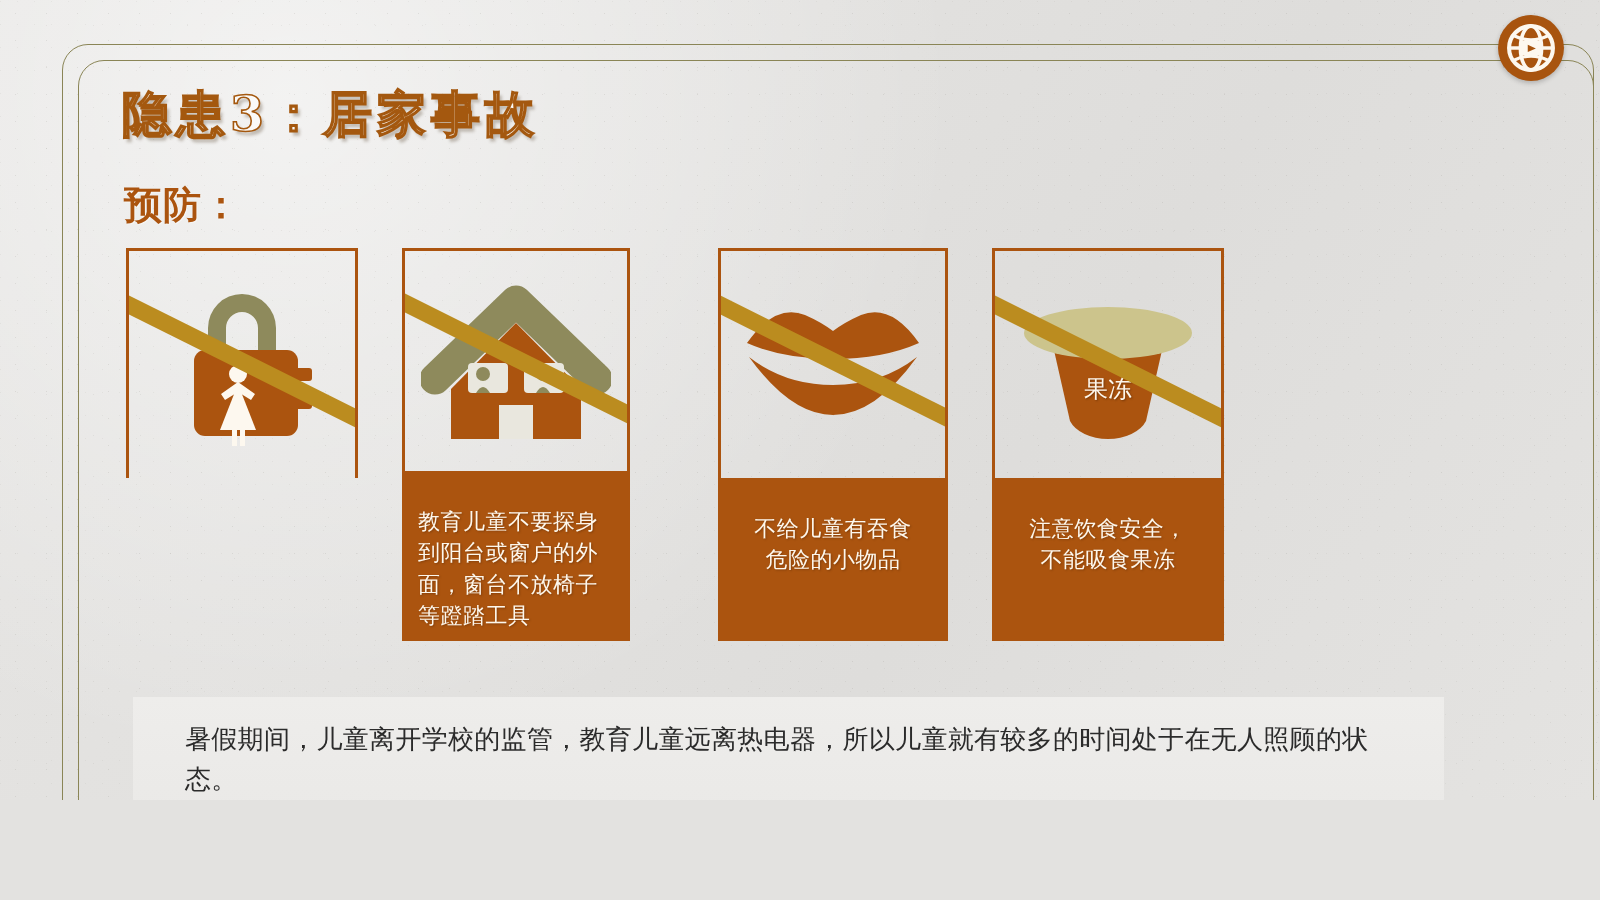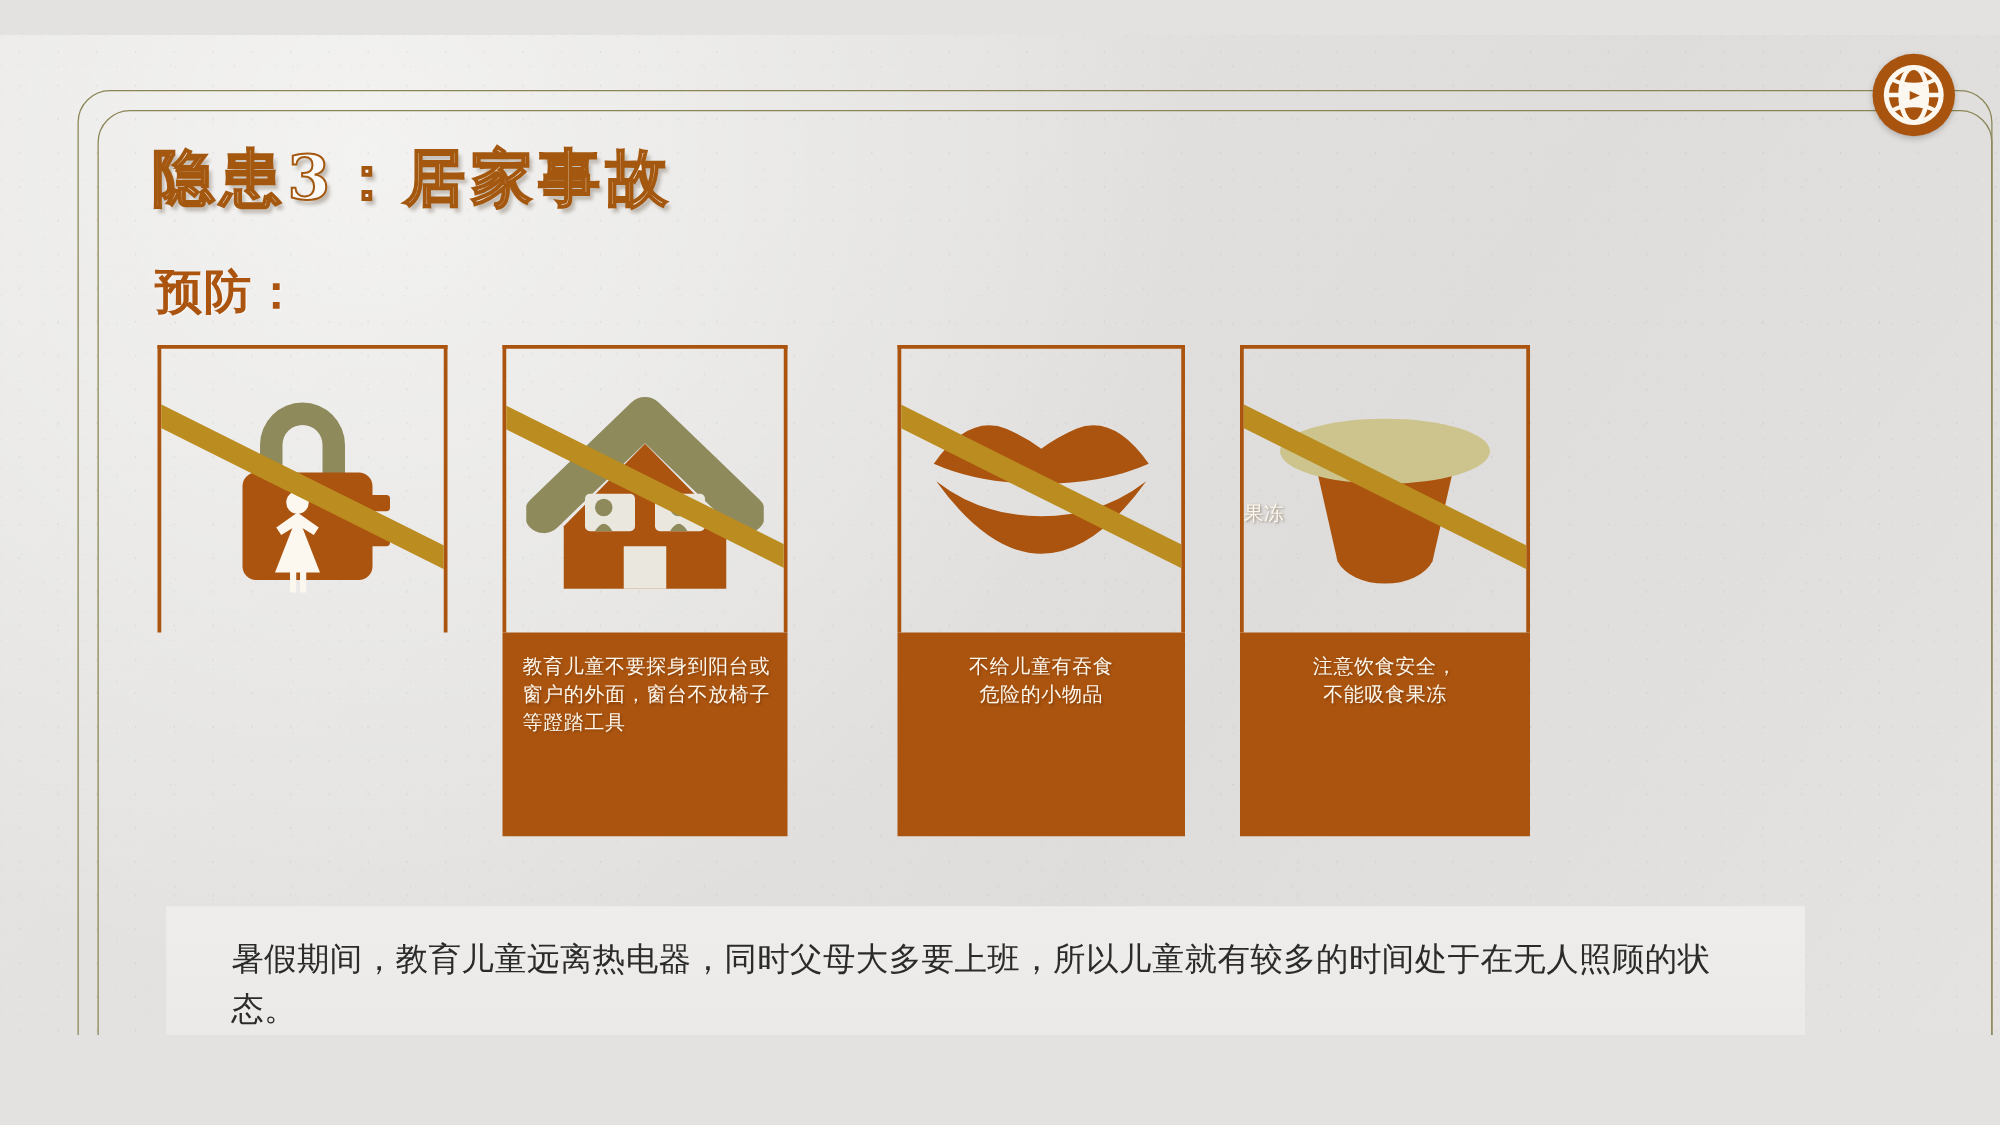--- a/index.html
+++ b/index.html
@@ -14,21 +14,20 @@
     background: #e3e2e0;
   }
   #slide {
     position: relative;
     width: 1600px;
     height: 800px;
     background:
       radial-gradient(circle at 18% 12%, rgba(255,255,255,0.55) 0%, rgba(255,255,255,0) 45%),
       linear-gradient(125deg, #e6e5e3 0%, #e2e1df 38%, #dedddb 62%, #e4e3e1 100%);
     overflow: hidden;
-    margin-top: 28px;
   }
   
   #noise {
     position: absolute;
     inset: 0;
     pointer-events: none;
     opacity: 0.5;
     background-image:
       radial-gradient(rgba(120,115,105,0.30) 0.6px, transparent 0.7px),
       radial-gradient(rgba(150,145,135,0.22) 0.5px, transparent 0.6px),
@@ -125,22 +124,22 @@
     background: #bb8c1f;
     transform: rotate(26.5deg);
     transform-origin: center;
     z-index: 4;
   }
   .card-body {
     flex: 1;
     background: #ab540f;
     color: #fdf7ec;
     box-sizing: border-box;
-    padding: 17px 12px 10px 12px;
-    font-size: 16px;
+    padding: 35px 12px 10px 12px;
+    font-size: 22px;
     line-height: 1.42;
     letter-spacing: 0.5px;
     text-align: center;
     text-shadow: 1px 1px 2px rgba(60,25,0,0.35);
   }
   .card-body.lead { text-align: left; padding-left: 16px; }
 
   
   #note {
     position: absolute;
@@ -167,22 +166,22 @@
     font-size: 26px;
     color: #cfcecc;
     letter-spacing: 1px;
     user-select: none;
   }
 
   .jelly-label {
     position: absolute;
     left: 0; right: 0;
     top: 122px;
-    text-align: left;
-    font-size: 16px;
+    text-align: center;
+    font-size: 24px;
     color: #fdf7ec;
     z-index: 3;
     text-shadow: 1px 1px 2px rgba(60,25,0,0.45);
   }
 </style>
 </head>
 <body>
 
 <div id="slide">
 
@@ -284,18 +283,18 @@
         </div>
         <div class="jelly-label">果冻</div>
         <div class="slash"></div>
       </div>
       <div class="card-body">注意饮食安全，<br>不能吸食果冻</div>
     </div>
 
   </div>
 
   <div id="note">
-    <p>暑假期间，教育儿童远离热电器，同时父母大多要上班，所以儿童就有较多的时间处于在无人照顾的状态。</p>
+    <p>暑假期间，儿童离开学校的监管，教育儿童远离热电器，所以儿童就有较多的时间处于在无人照顾的状态。</p>
   </div>
 
   <div id="watermark">https://ppt.pkll.de</div>
 
 </div>
 
 </body></html>

